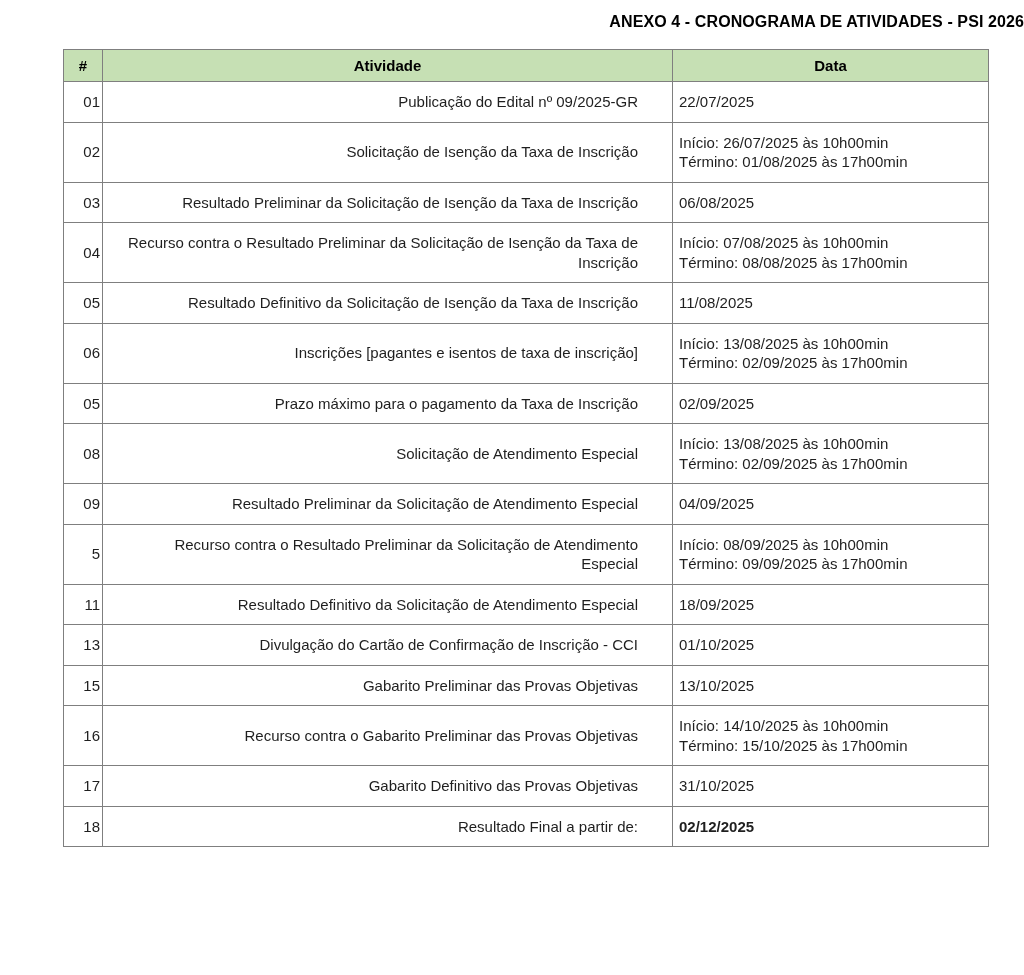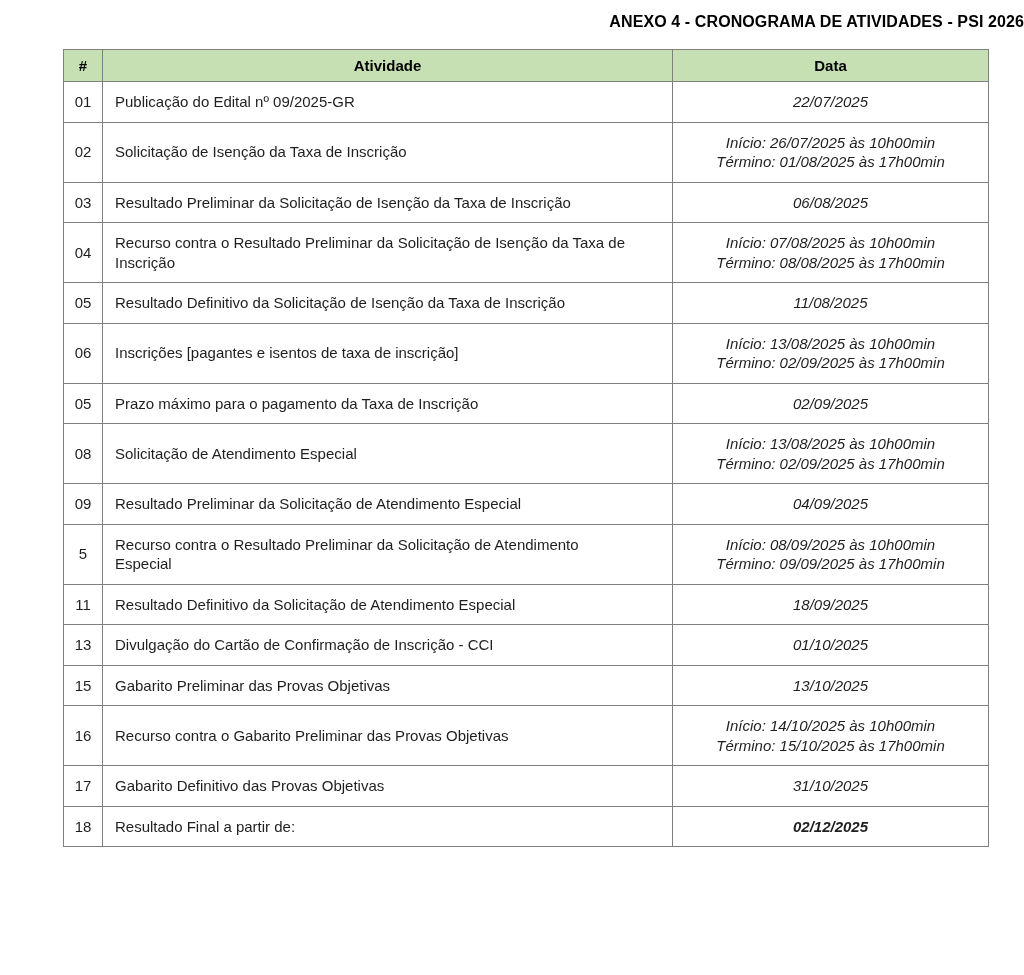--- a/index.html
+++ b/index.html
@@ -39,34 +39,32 @@
     background:var(--header-bg);
     font-weight:700;
     text-align:center;
     padding:7px 4px;
     color:#000;
   }
   col.c-num{width:39px;}
   col.c-act{width:570px;}
   col.c-date{width:316px;}
   td.num{
-    text-align:center;
+    text-align:right;
     padding:10px 2px;
     line-height:19.5px;
   }
   td.act{
-    text-align:left;
+    text-align:right;
     padding:10px 34px 10px 12px;
     line-height:19.5px;
   }
   td.date{
-    text-align:center;
     padding:10px 6px;
     line-height:19.5px;
-    font-style:italic;
   }
   .bold{font-weight:700;}
 </style>
 </head>
 <body>
 
 <div class="page">
   <h1 class="title">ANEXO 4 - CRONOGRAMA DE ATIVIDADES - PSI 2026</h1>
 
   <table class="schedule">

